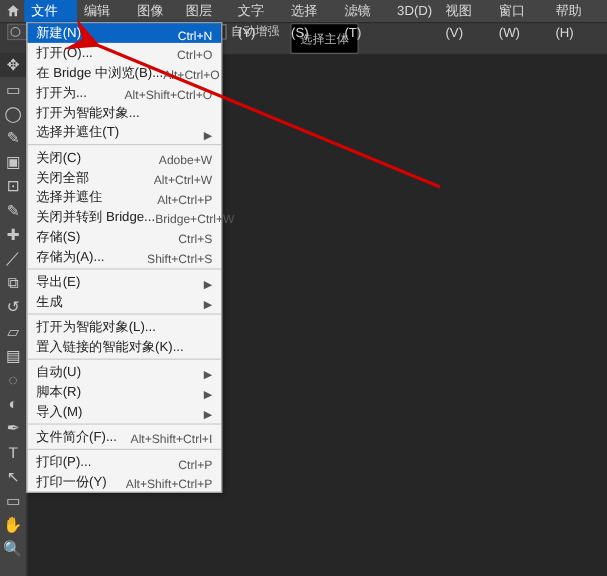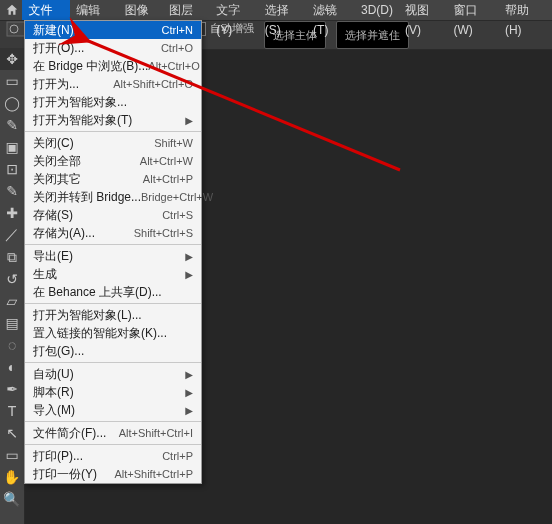--- a/index.html
+++ b/index.html
@@ -9,21 +9,21 @@
 .home-icon{width:18px;height:18px;display:flex;align-items:center;justify-content:center;margin-right:2px}
 .optbar{height:28px;background:#3a3a3a;display:flex;padding:0 6px;font-size:11px;color:#c8c8c8;gap:10px;border-bottom:1px solid #2a2a2a;position:relative;z-index:1}
 .optbar .sep{width:1px;height:18px;background:#555}
 .optbar .chk{width:12px;height:12px;border:1px solid #888;display:inline-block;vertical-align:middle;margin-right:4px;background:#333}
 .optbar .btn{background:#000000;border:1px solid #5a5a5a;color:#bbb;padding:1px 8px;font-size:11px;border-radius:2px}
 .optbar .drop{display:flex;align-items:center;gap:2px}
 .toolbar{position:absolute;top:48px;left:0;width:24px;background:#444;height:calc(524px - 48px);z-index:3;border-right:1px solid #2a2a2a}
 .toolbar .tool{width:24px;height:22px;display:flex;align-items:center;justify-content:center;color:#c8c8c8;font-size:14px}
 .toolbar .tool.sel{background:#333}
 .dropdown{position:absolute;top:20px;left:24px;width:176px;background:#f4f4f4;color:#222;border:1px solid #9a9a9a;box-shadow:2px 2px 5px rgba(0,0,0,.4);z-index:10;font-size:12px}
-.dropdown .row{display:flex;align-items:center;height:18px;padding:0 8px;cursor:default;justify-content:space-between}
+.dropdown .row{display:flex;align-items:flex-end;height:18px;padding:0 8px;cursor:default;justify-content:space-between}
 .dropdown .row .lbl{white-space:nowrap}
 .dropdown .row .sc{color:#555;font-size:11px}
 .dropdown .row.hi{background:#0a64c4;color:#fff}
 .dropdown .row.hi .sc{color:#fff}
 .dropdown .divider{height:1px;background:#c8c8c8;margin:2px 0}
 .dropdown .row .arrow{font-size:10px;color:#555;margin-left:auto}
 .canvas{position:absolute;top:48px;left:24px;right:0;bottom:0;background:#262626}
 .anno-arrow{position:absolute;z-index:20;pointer-events:none}
 </style>
 </head>
@@ -57,21 +57,20 @@
   </span>
   <span class="sep"></span>
   <span class="drop">
     <span>0°</span>
     <span style="font-size:9px">▾</span>
   </span>
   <span class="sep"></span>
   <label><span class="chk"></span><span>对所有图层取样</span></label>
   <label><span class="chk"></span><span>自动增强</span></label>
   <button class="btn">选择主体</button>
-  <button class="btn">选择并遮住</button>
 </div>
 
 <div class="toolbar" id="toolbar">
     <div class="tool sel">✥</div>
     <div class="tool">▭</div>
     <div class="tool">◯</div>
     <div class="tool">✎</div>
     <div class="tool">▣</div>
     <div class="tool">⊡</div>
     <div class="tool">✎</div>
@@ -107,34 +106,34 @@
       <span class="sc">Alt+Ctrl+O</span>
     </div>
     <div class="row">
       <span class="lbl">打开为...</span>
       <span class="sc">Alt+Shift+Ctrl+O</span>
     </div>
     <div class="row">
       <span class="lbl">打开为智能对象...</span>
     </div>
     <div class="row">
-      <span class="lbl">打开为智能对象(T)</span>
+      <span class="lbl">选择并遮住(T)</span>
       <span class="arrow">▶</span>
     </div>
     <div class="divider"></div>
     <div class="row">
       <span class="lbl">关闭(C)</span>
-      <span class="sc">Shift+W</span>
+      <span class="sc">Adobe+W</span>
     </div>
     <div class="row">
       <span class="lbl">关闭全部</span>
       <span class="sc">Alt+Ctrl+W</span>
     </div>
     <div class="row">
-      <span class="lbl">关闭其它</span>
+      <span class="lbl">选择并遮住</span>
       <span class="sc">Alt+Ctrl+P</span>
     </div>
     <div class="row">
       <span class="lbl">关闭并转到 Bridge...</span>
       <span class="sc">Bridge+Ctrl+W</span>
     </div>
     <div class="row">
       <span class="lbl">存储(S)</span>
       <span class="sc">Ctrl+S</span>
     </div>
@@ -144,32 +143,26 @@
     </div>
     <div class="divider"></div>
     <div class="row">
       <span class="lbl">导出(E)</span>
       <span class="arrow">▶</span>
     </div>
     <div class="row">
       <span class="lbl">生成</span>
       <span class="arrow">▶</span>
     </div>
-    <div class="row">
-      <span class="lbl">在 Behance 上共享(D)...</span>
-    </div>
     <div class="divider"></div>
     <div class="row">
       <span class="lbl">打开为智能对象(L)...</span>
     </div>
     <div class="row">
       <span class="lbl">置入链接的智能对象(K)...</span>
-    </div>
-    <div class="row">
-      <span class="lbl">打包(G)...</span>
     </div>
     <div class="divider"></div>
     <div class="row">
       <span class="lbl">自动(U)</span>
       <span class="arrow">▶</span>
     </div>
     <div class="row">
       <span class="lbl">脚本(R)</span>
       <span class="arrow">▶</span>
     </div>

